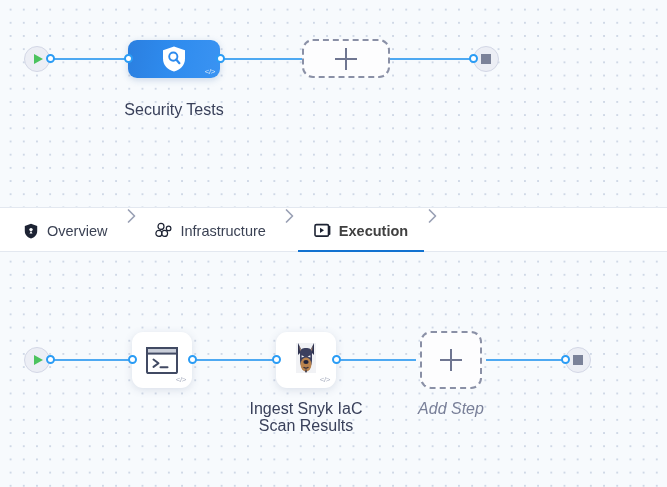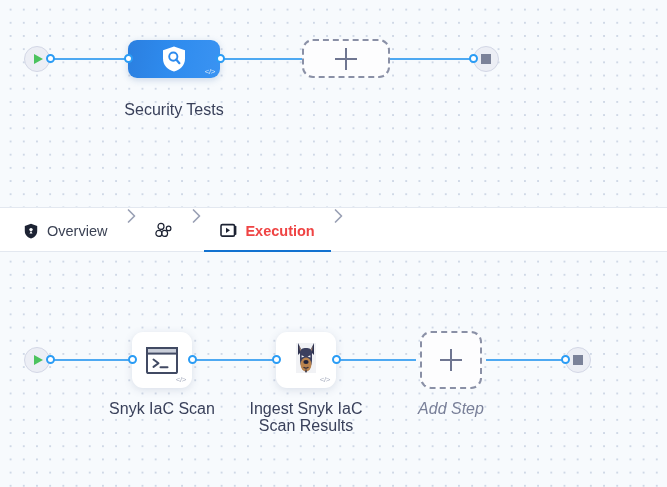--- a/index.html
+++ b/index.html
@@ -97,21 +97,21 @@
     position: absolute; top: 207px; left: 0; width: 667px; height: 45px;
     background: #ffffff;
     border-top: 1px solid #e3e8f0; border-bottom: 1px solid #e3e8f0;
     display: flex; align-items: flex-start;
   }
   .tab {
     display: flex; align-items: center; gap: 8px;
     height: 45px; padding: 0 4px; position: relative;
     font-size: 14.5px; color: #3b4254;
   }
-  .tab.active { font-weight: bold; color: #ef4444; }
+  .tab.active { font-weight: bold; color: #404040; }
   .tab.active::after {
     content: ""; position: absolute; left: -12px; right: -12px; bottom: 0;
     height: 3px; background: #1272d0;
   }
   .tab-icon { display: flex; align-items: center; justify-content: center; width: 17px; height: 17px; }
   .chev { display: flex; align-items: center; justify-content: center; width: 40px; }
 </style>
 </head>
 <body>
 
@@ -171,20 +171,21 @@
 
     <div class="tab">
       <span class="tab-icon">
         <svg width="17" height="17" viewBox="0 0 17 17">
           <circle cx="6" cy="4.4" r="3" fill="none" stroke="#1d2333" stroke-width="1.2"></circle>
           <circle cx="3.9" cy="11.4" r="3" fill="none" stroke="#1d2333" stroke-width="1.2"></circle>
           <circle cx="9.6" cy="11.4" r="3" fill="none" stroke="#1d2333" stroke-width="1.2"></circle>
           <circle cx="13.6" cy="6.4" r="2.3" fill="none" stroke="#1d2333" stroke-width="1.2"></circle>
         </svg>
       </span>
+      <span>Infrastructure</span>
     </div>
 
     <span class="chev">
       <svg width="11" height="16" viewBox="0 0 11 16">
           <path d="M2.5 2 L8.5 8 L2.5 14" fill="none" stroke="#9aa1b5" stroke-width="1.7" stroke-linecap="round" stroke-linejoin="round"></path>
         </svg>
     </span>
 
     <div class="tab active">
       <span class="tab-icon">
@@ -221,21 +222,20 @@
       <svg width="32" height="27" viewBox="0 0 32 27">
         <rect x="1" y="1" width="30" height="25" rx="1.6" fill="#ffffff" stroke="#414a63" stroke-width="2"></rect>
         <rect x="1" y="1" width="30" height="5.6" fill="#c9ced9" stroke="#414a63" stroke-width="2"></rect>
         <path d="M7.5 12.5 L12.5 16.2 L7.5 19.9" fill="none" stroke="#414a63" stroke-width="2" stroke-linecap="round" stroke-linejoin="round"></path>
         <line x1="14.5" y1="20.3" x2="21.5" y2="20.3" stroke="#414a63" stroke-width="2" stroke-linecap="round"></line>
       </svg>
       <span class="code-badge dark">&lt;/&gt;</span>
     </div>
     <div class="dot" style="left:128px; top:103px;"></div>
     <div class="dot" style="left:188px; top:103px;"></div>
-    <div class="node-label" style="left:82px; top:148px; width:160px;">Snyk IaC Scan</div>
 
     <div class="step-node" style="left:276px; top:80px;">
       <svg width="34" height="38" viewBox="0 0 34 38">
         <rect x="7" y="2" width="20" height="30" fill="#f1f2f5"></rect>
         <path d="M9 2 L9 14 L13 10 Z" fill="#2f3350"></path>
         <path d="M25 2 L25 14 L21 10 Z" fill="#2f3350"></path>
         <path d="M10.5 5 L12.4 10.2 L11.2 12 Z" fill="#d8a87c"></path>
         <path d="M23.5 5 L21.6 10.2 L22.8 12 Z" fill="#d8a87c"></path>
         <path d="M11 11 C11 8.5 13.5 7 17 7 C20.5 7 23 8.5 23 11 L23 19 C23 24 20.5 29 17 31 C13.5 29 11 24 11 19 Z" fill="#3b3f5e"></path>
         <ellipse cx="17" cy="23.5" rx="5.4" ry="7" fill="#b9834e"></ellipse>

